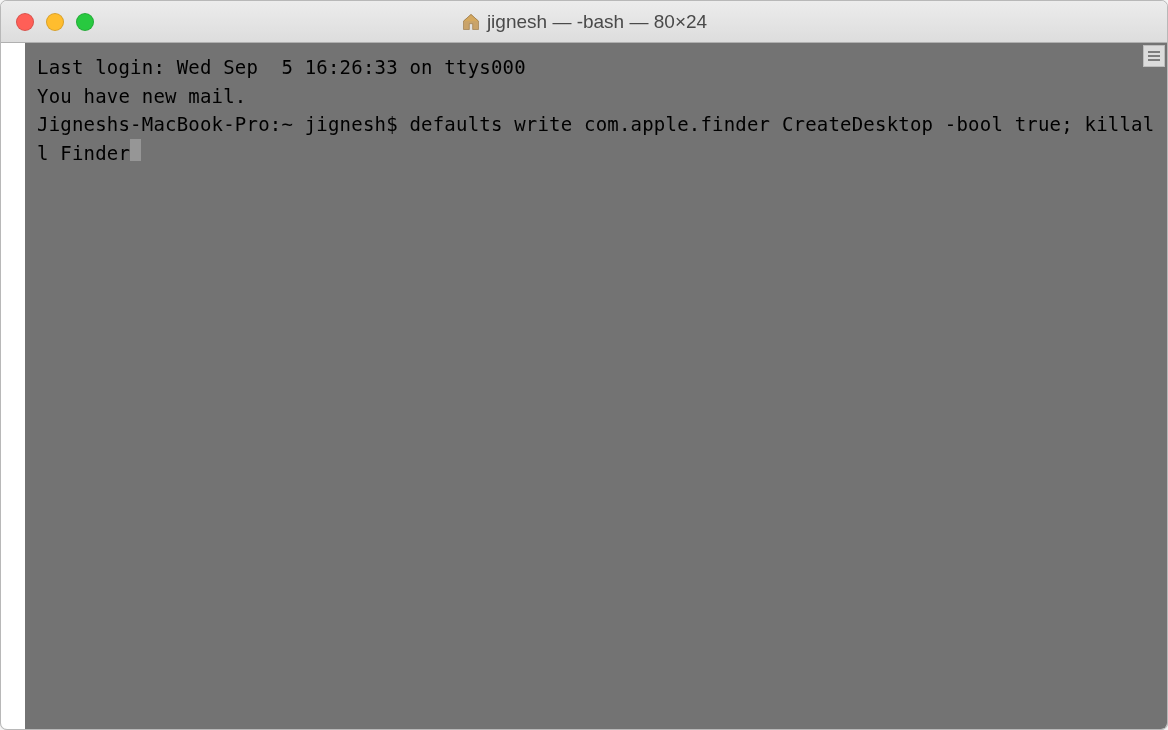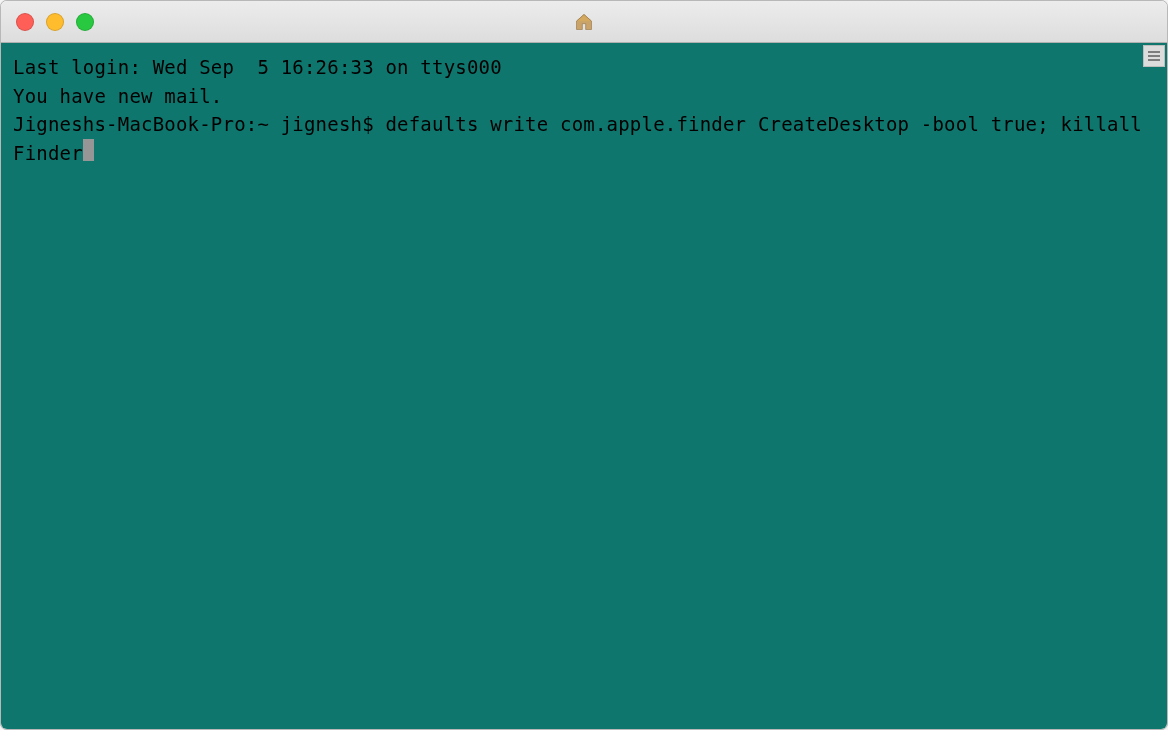--- a/index.html
+++ b/index.html
@@ -54,21 +54,22 @@
     }
     .title-text {
       font-size: 19px;
       color: #4a4a4a;
       font-weight: 400;
     }
     .content-area {
       flex: 1;
       display: flex;
       position: relative;
-      background: #0f766e;
+      background: #737373;
+      margin-left: 24px;
     }
     .terminal-body {
       flex: 1;
       padding: 10px 8px 8px 12px;
       font-family: "Menlo", "Monaco", "Consolas", monospace;
       font-size: 19px;
       line-height: 1.5;
       color: #000000;
       white-space: pre-wrap;
       word-break: break-all;
@@ -119,20 +120,21 @@
       <div class="traffic-light tl-min"></div>
       <div class="traffic-light tl-max"></div>
     </div>
     <div class="title-wrap">
       <span class="home-icon">
         <svg viewBox="0 0 24 24" width="20" height="20">
           <path d="M3 11 L12 3 L21 11 L21 21 L14 21 L14 14 L10 14 L10 21 L3 21 Z" fill="#c9a36a" stroke="#9b7a4a" stroke-width="0.8"></path>
           <path d="M3 11 L12 3 L21 11" fill="#d4a85f" stroke="#9b7a4a" stroke-width="0.8"></path>
         </svg>
       </span>
+      <span class="title-text">jignesh — -bash — 80×24</span>
     </div>
   </div>
   <div class="content-area">
     <div class="terminal-body"><span>Last login: Wed Sep  5 16:26:33 on ttys000</span>
 <span>You have new mail.</span>
 <span>Jigneshs-MacBook-Pro:~ jignesh$ </span><span>defaults write com.apple.finder CreateDesktop -bool true; killall Finder</span><span class="cursor-block"></span></div>
     <div class="scroll-indicator">
       <div class="scroll-indicator-lines">
         <span></span>
           <span></span>

